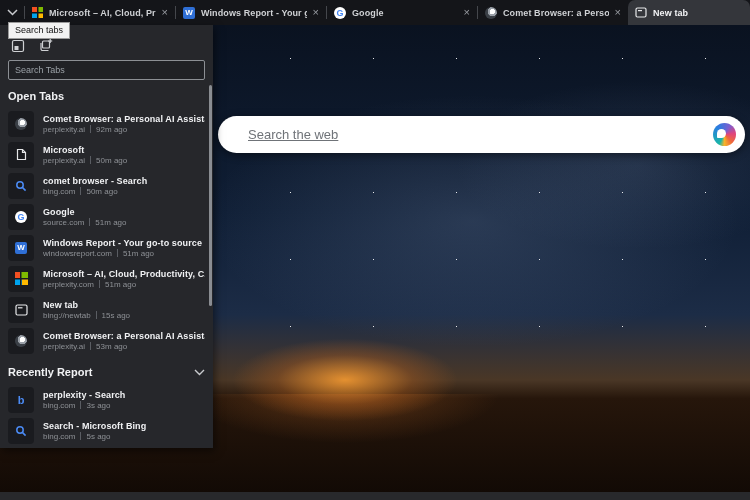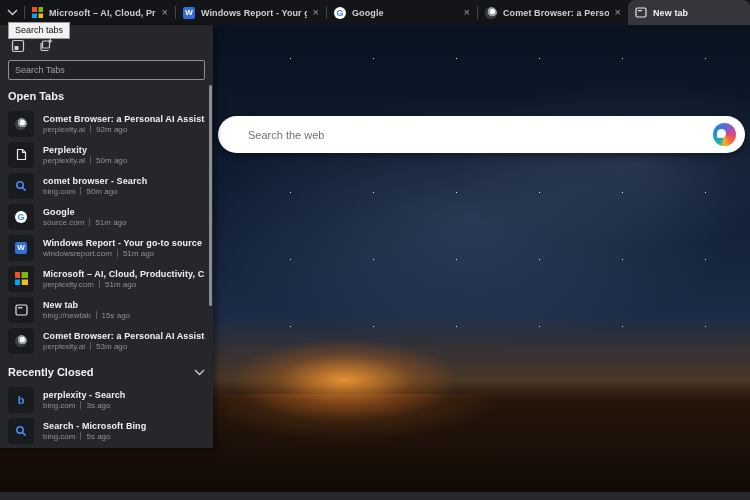--- a/index.html
+++ b/index.html
@@ -53,21 +53,21 @@
       radial-gradient(circle 0.6px at 30% 60%, rgba(255,255,255,.7), transparent 70%),
       radial-gradient(circle 0.5px at 70% 20%, rgba(255,255,255,.55), transparent 70%);
     background-size: 83px 67px, 53px 43px, 37px 31px; }
   .ground-shade { position:absolute; left:0; bottom:0; width:100%; height:21%;
     background:radial-gradient(ellipse 220px 70px at 46% 0%, rgba(200,110,40,.35), rgba(0,0,0,0) 70%); }
 
   
   .searchbar { position:absolute; left:218px; top:91px; width:527px; height:37px;
     background:#fff; border-radius:19px; display:flex; align-items:center;
     box-shadow:0 2px 8px rgba(0,0,0,.45); padding:0 9px 0 30px; }
-  .sb-text { color:#6f7378; font-size:11px; flex:1; }
+  .sb-text { color:#6f7378; font-size:13px; flex:1;text-decoration:underline; }
   .copilot { width:23px; height:23px; border-radius:50%; position:relative; flex:0 0 auto;
     background:conic-gradient(from 210deg, #19b5a8, #2a7de1 30%, #7a5fd0 50%, #e0447c 65%, #ef6a3a 80%, #f7b529 92%, #19b5a8); }
   .copilot::after { content:""; position:absolute; left:4px; top:6px; width:9px; height:9px;
     border-radius:50% 50% 50% 10%; background:#fff; }
 
   
   .panel { position:absolute; top:25px; left:0; width:213px; height:423px;
     background:#26272b; z-index:10; box-shadow:2px 3px 8px rgba(0,0,0,.5); }
   .panel-toolbar { display:flex; gap:13px; padding:13px 0 0 10px; height:31px; }
   .ptool { width:15px; height:15px; display:flex; align-items:center; justify-content:center;
@@ -208,21 +208,21 @@
       <div class="item">
         <span class="tile">
           <span class="fav">
             <svg width="11" height="13" viewBox="0 0 11 13">
                 <path d="M1.5 1.5 h5 l3 3 v7 h-8 z" fill="none" stroke="#e6e7e9" stroke-width="1.2"></path>
                 <path d="M6.5 1.5 v3 h3" fill="none" stroke="#e6e7e9" stroke-width="1.2"></path>
               </svg>
           </span>
         </span>
         <span class="meta">
-            <span class="i-title">Perplexity</span>
+            <span class="i-title">Microsoft</span>
         <span class="i-sub">
               <span>perplexity.ai</span>
               <span class="i-bar"></span>
               <span>50m ago</span>
             </span>
           </span>
       </div>
 
       <div class="item">
         <span class="tile">
@@ -313,21 +313,21 @@
         <span class="i-sub">
               <span>perplexity.ai</span>
               <span class="i-bar"></span>
               <span>53m ago</span>
             </span>
           </span>
       </div>
     </div>
 
     <div class="section-h">
-      <span>Recently Closed</span>
+      <span>Recently Report</span>
       <span>
         <svg width="11" height="7" viewBox="0 0 11 7">
             <polyline points="1,1 5.5,5.5 10,1" fill="none" stroke="#c8cace" stroke-width="1.4"></polyline>
           </svg>
       </span>
     </div>
 
     <div class="list">
       <div class="item">
         <span class="tile">

